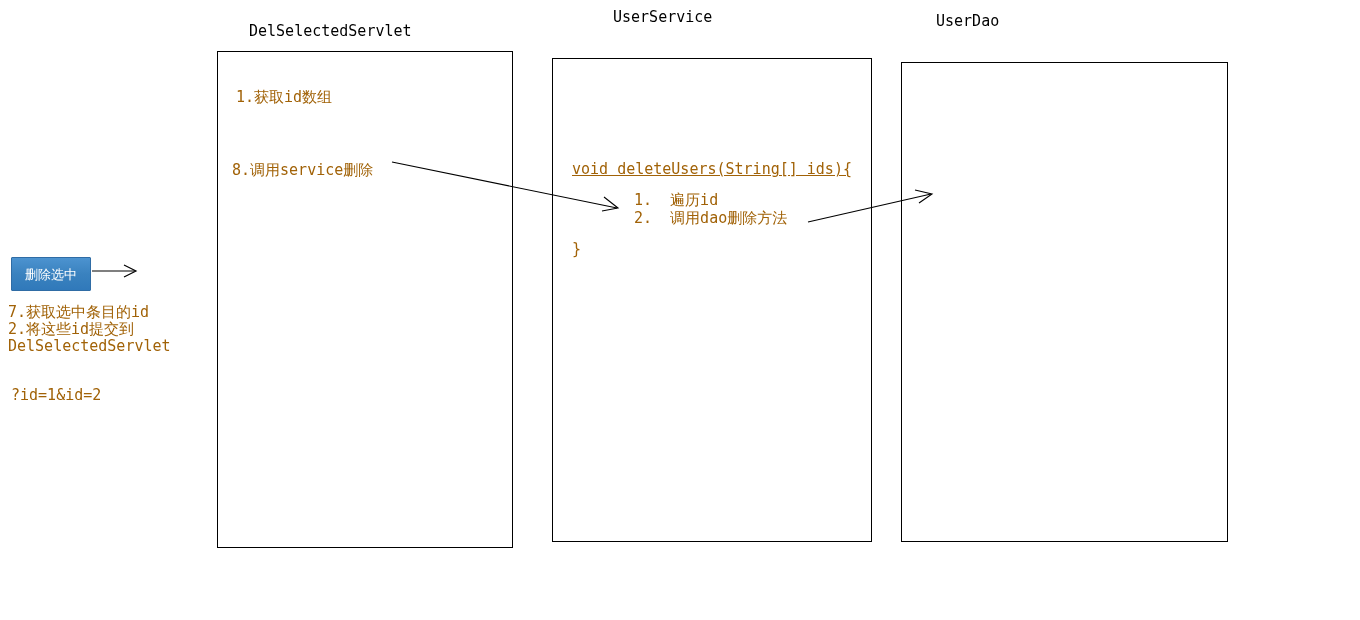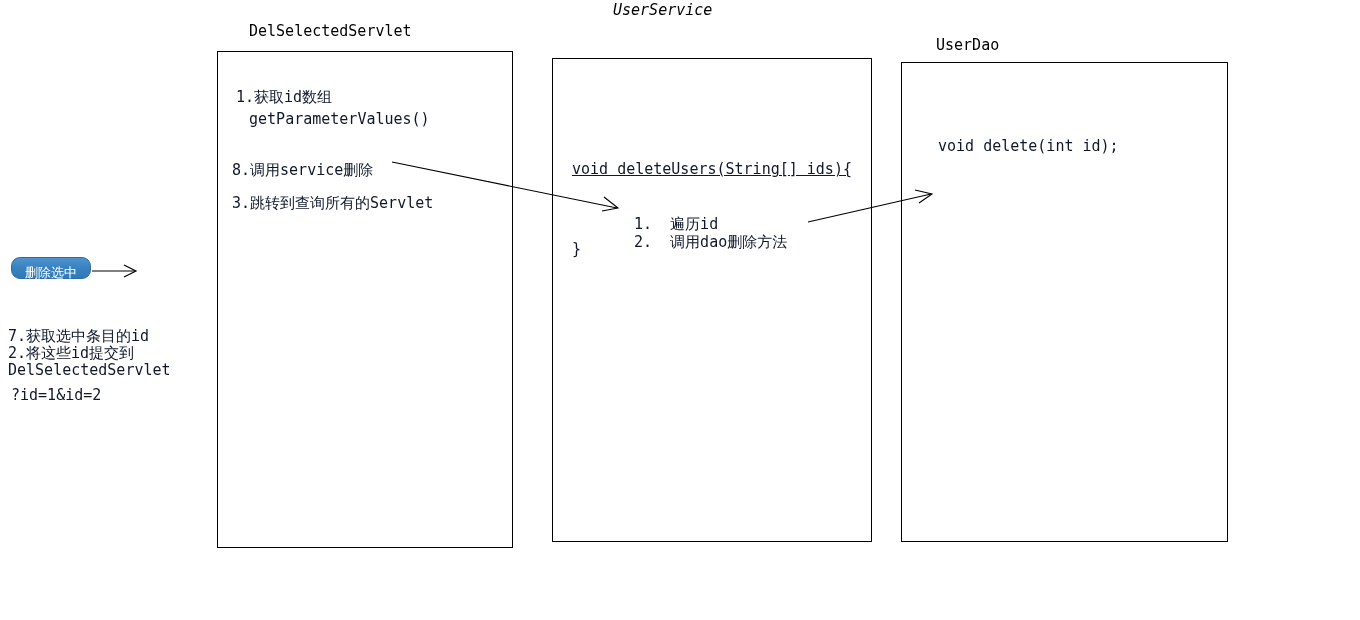--- a/index.html
+++ b/index.html
@@ -28,34 +28,33 @@
     font-size: 15px;
     line-height: 18px;
     color: #000000;
     white-space: pre;
   }
   .txt {
     position: absolute;
     font-family: "DejaVu Sans Mono", "Liberation Mono", monospace;
     font-size: 15px;
     line-height: 19px;
-    color: #0f172a;
+    color: #a16207;
     white-space: pre;
   }
   .txt-tight {
     line-height: 18px;
-    margin-top: 24px;
   }
   .action-button {
     position: absolute;
     left: 11px;
     top: 257px;
     width: 80px;
-    height: 22px;
-    border-radius: 9px;
+    height: 34px;
+    border-radius: 1px;
     border: 1px solid #2f6ca5;
     background: linear-gradient(to bottom, #4c93d0 0%, #3a82bf 50%, #3079ba 100%);
     color: #ffffff;
     font-family: "DejaVu Sans", "Liberation Sans", sans-serif;
     font-size: 13px;
     line-height: 29px;
     text-align: center;
     white-space: pre;
     box-sizing: border-box;
     cursor: pointer;
@@ -81,38 +80,35 @@
   <div class="txt txt-tight" style="left:8px; top:320px;">2.将这些id提交到</div>
   <div class="txt txt-tight" style="left:8px; top:337px;">DelSelectedServlet</div>
 
   <div class="txt" style="left:11px; top:386px;">?id=1&amp;id=2</div>
 
   <div class="box-title" style="left:249px; top:22px;">DelSelectedServlet</div>
 
   <div class="box" style="left:217px; top:51px; width:296px; height:497px;"></div>
 
   <div class="txt" style="left:236px; top:88px;">1.获取id数组</div>
-  <div class="txt" style="left:240px; top:110px;"> getParameterValues()</div>
   <div class="txt" style="left:232px; top:161px;">8.调用service删除</div>
-  <div class="txt" style="left:232px; top:194px;">3.跳转到查询所有的Servlet</div>
 
-  <div class="box-title" style="left:613px; top:1px;font-style:italic;">UserService</div>
+  <div class="box-title" style="left:613px; top:8px;">UserService</div>
 
   <div class="box" style="left:552px; top:58px; width:320px; height:484px;"></div>
 
   <div class="txt" style="left:572px; top:160px;text-decoration:underline;">void deleteUsers(String[] ids){</div>
   <div class="txt txt-tight" style="left:634px; top:191px;">1.  遍历id</div>
   <div class="txt txt-tight" style="left:634px; top:209px;">2.  调用dao删除方法</div>
   <div class="txt" style="left:572px; top:240px;">}</div>
 
-  <div class="box-title" style="left:936px; top:12px;margin-top:24px;">UserDao</div>
+  <div class="box-title" style="left:936px; top:12px;">UserDao</div>
 
   <div class="box" style="left:901px; top:62px; width:327px; height:480px;"></div>
 
-  <div class="txt" style="left:938px; top:137px;">void delete(int id);</div>
 
   <svg class="overlay" viewBox="0 0 1360 620">
 
     <g>
       <line x1="92" y1="271" x2="135" y2="271" stroke="#000000" stroke-width="1.2"></line>
       <polyline points="124,265 136,271 124,277" fill="none" stroke="#000000" stroke-width="1.2"></polyline>
     </g>
 
     <g>
       <line x1="392" y1="162" x2="617" y2="208" stroke="#000000" stroke-width="1.1"></line>

